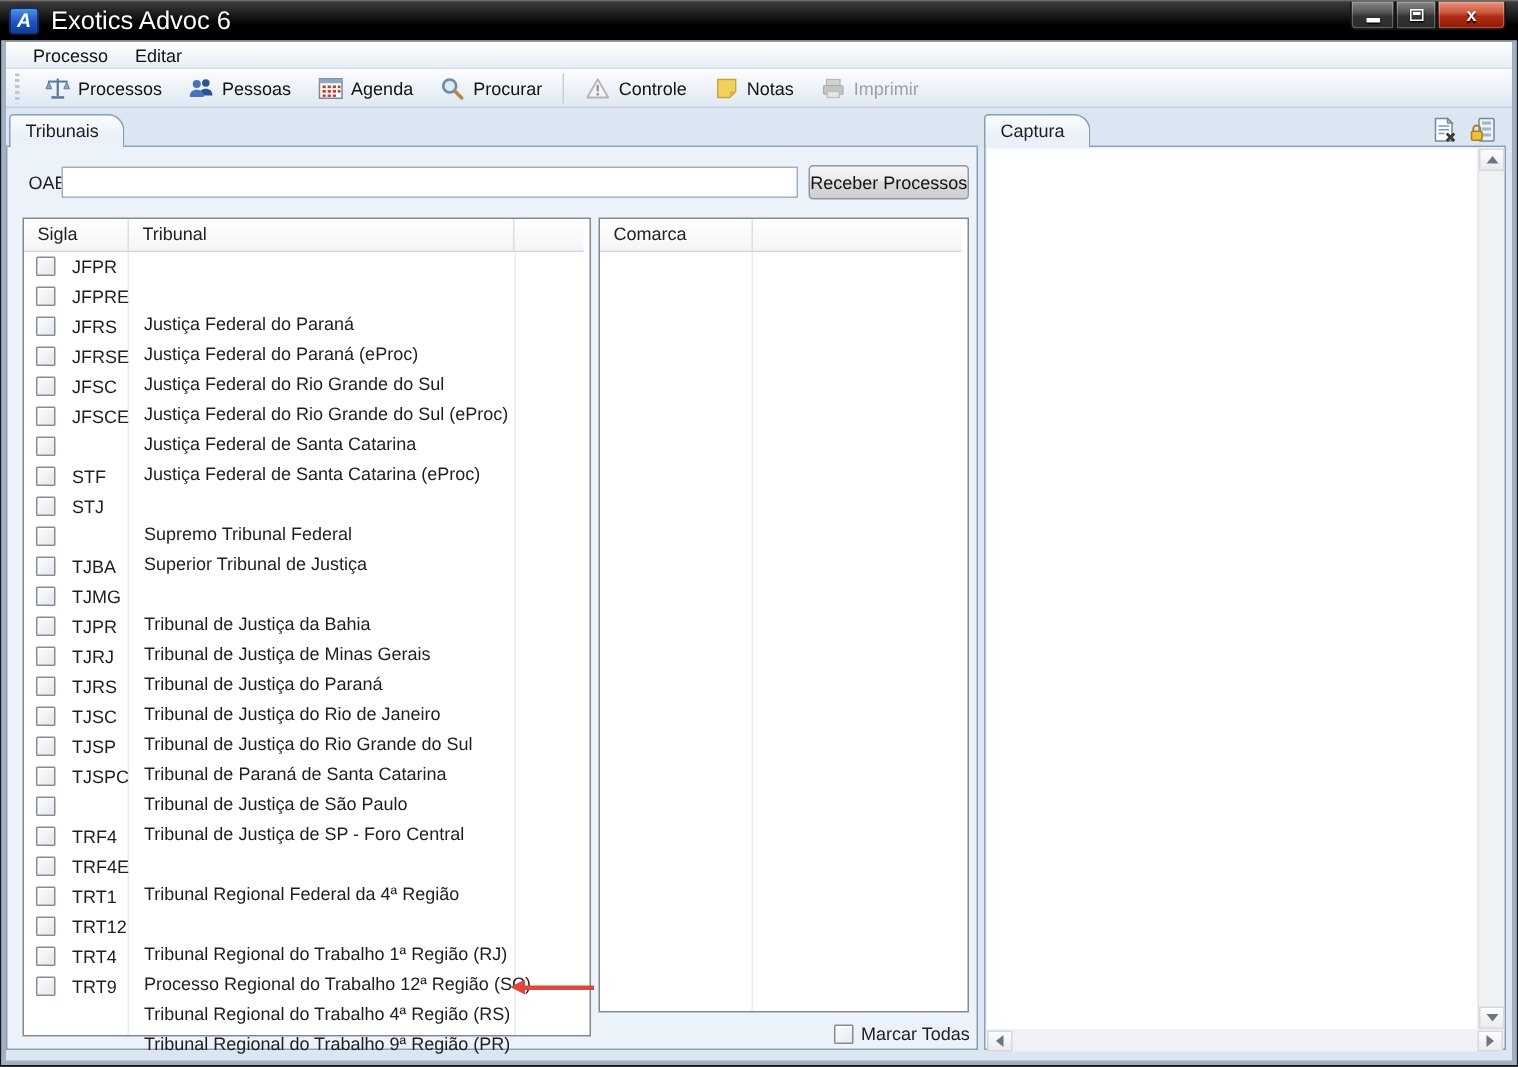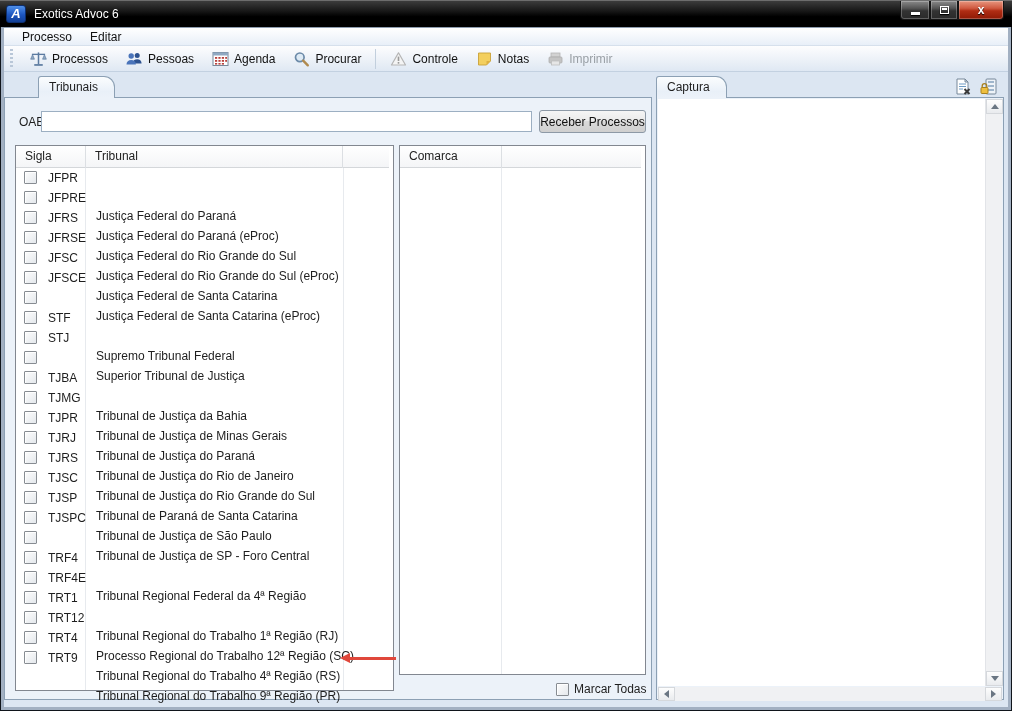--- a/index.html
+++ b/index.html
@@ -8,21 +8,21 @@
   .window { position:relative; width:1012px; height:711px; background:#10151b; }
 
   
   .titlebar { position:absolute; top:0; left:0; width:100%; height:27px;
               background:linear-gradient(#3c3c3c,#161616 40%,#000 60%,#000);
               border-top:1px solid #6d6d6d; display:flex; align-items:center; }
   .app-logo { width:20px; height:18px; margin:0 8px 0 6px; border-radius:3px;
               background:linear-gradient(#4f8fe8,#1c55c0 55%,#123f95);
               border:1px solid #0d2f70; color:#fff; font-weight:bold; font-style:italic;
               font-size:13px; text-align:center; line-height:16px; }
-  .title-text { color:#fff; font-size:12px; text-shadow:0 1px 2px #000; }
+  .title-text { color:#fff; font-size:17px; text-shadow:0 1px 2px #000; }
   .caption-btns { position:absolute; top:0; right:8px; display:flex; }
   .cap-btn { height:19px; border:1px solid #141414; border-top:none;
              background:linear-gradient(#8a8a8a,#555 40%,#333 55%,#2a2a2a);
              box-shadow:inset 0 0 0 1px rgba(255,255,255,.25);
              color:#fff; display:flex; align-items:center; justify-content:center; }
   .cap-min { width:30px; border-radius:0 0 0 4px; }
   .cap-max { width:28px; }
   .cap-close { width:46px; border-radius:0 0 4px 0;
              background:linear-gradient(#e8967f,#cf5940 40%,#b02d14 55%,#8f1a05);
              font-weight:bold; }
@@ -51,21 +51,21 @@
   .tool-item.disabled span.lbl { color:#9aa0a6; }
   .tool-sep { width:1px; height:20px; background:#c2cfdd; margin:0 5px; }
   .ticon { width:17px; height:16px; display:inline-block; }
 
   
   .workspace { position:relative; height:636px; }
 
   .tab { position:absolute; top:4px; height:22px; line-height:21px; padding:0 16px 0 10px;
          background:linear-gradient(#fbfdfe,#e9f0f8 70%,#ecf2f9);
          border:1px solid #8ca0b4; border-bottom:none; border-radius:3px 11px 0 0; z-index:3; }
-  .tab-left  { left:2px;margin-left:32px; }
+  .tab-left  { left:2px; }
   .tab-right { left:652px; }
 
   .panel { position:absolute; top:25px; height:603px; border:1px solid #8ca0b4;
            background:#ecf2f9; z-index:2; }
   .panel-left  { left:0;   width:648px; }
   .panel-right { left:652px; width:348px; }
 
   
   .oab-label { position:absolute; left:14px; top:17px; }
   .oab-input { position:absolute; left:36px; top:13px; width:491px; height:21px;

